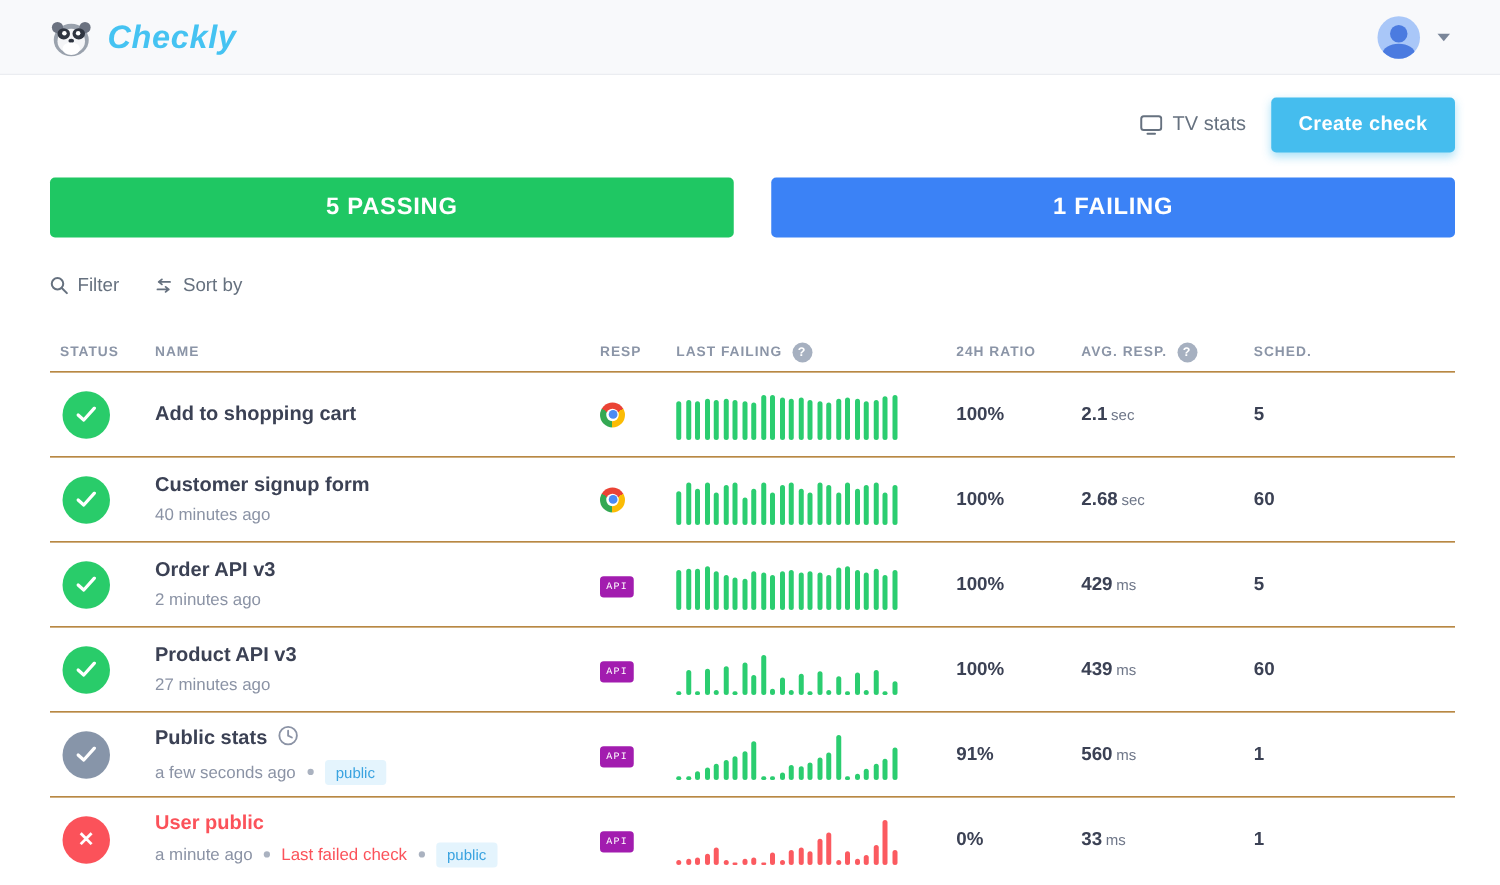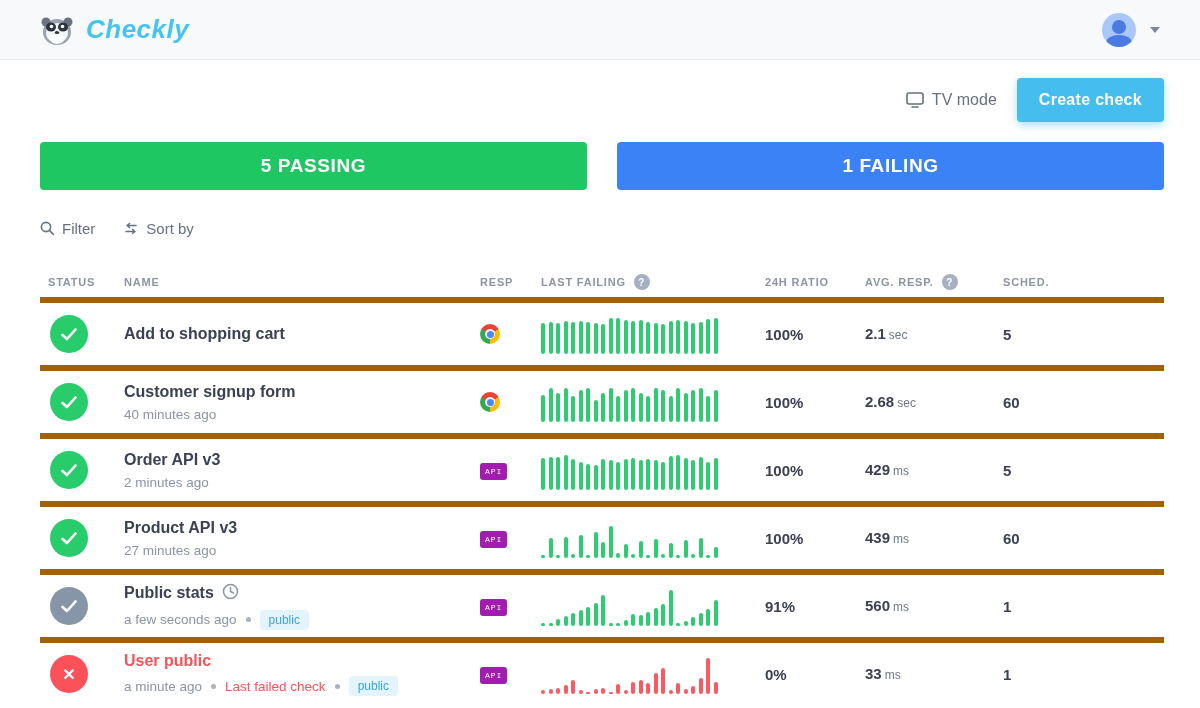--- a/index.html
+++ b/index.html
@@ -37,21 +37,21 @@
   .tool { display:flex; align-items:center; gap:7px; cursor:pointer; }
 
   
   .grid { display:grid; grid-template-columns:84px 356px 61px 224px 100px 138px 1fr; align-items:center; }
   .thead { margin-top:30px; height:30px; font-size:11px; font-weight:bold; color:#8b95a7; letter-spacing:.8px; }
   .thead .th { display:flex; align-items:center; gap:8px; }
   .th-status { padding-left:8px; }
   .help { width:16px; height:16px; border-radius:50%; background:#a6b0c0; color:#fff; font-size:10px;
     font-weight:bold; display:inline-flex; align-items:center; justify-content:center; cursor:pointer; }
 
-  .check-row { height:68px; border-top:6px solid #a16207; cursor:pointer; }
+  .check-row { height:68px; border-top:1px solid #a16207; cursor:pointer; }
   .status-cell { display:flex; justify-content:flex-start; padding-left:10px; }
   .status-circle { width:38px; height:38px; border-radius:50%; display:flex; align-items:center; justify-content:center; }
   .status-circle.passing { background:#29cc6a; }
   .status-circle.muted { background:#8795a9; }
   .status-circle.failing { background:#fb525a; color:#fff; font-size:16px; font-weight:bold; }
 
   .name-cell .name { font-size:16px; font-weight:bold; color:#3b4154; display:flex; align-items:center; gap:8px; }
   .name-cell .name.failing { color:#fb525a; }
   .sub { margin-top:6px; display:flex; align-items:center; gap:9px; font-size:13.5px; color:#8b93a5; }
   .dot { width:5px; height:5px; border-radius:50%; background:#aab2c0; }
@@ -111,21 +111,21 @@
 <div class="content">
 
   <div class="tv-row">
     <div class="tv-mode">
       <span>
         <svg class="icon-svg" width="18" height="16" viewBox="0 0 18 16">
           <rect x="1" y="1" width="16" height="11" rx="2" fill="none" stroke="#66717f" stroke-width="1.6"></rect>
           <line x1="6" y1="15" x2="12" y2="15" stroke="#66717f" stroke-width="1.6" stroke-linecap="round"></line>
         </svg>
       </span>
-      <span>TV mode</span>
+      <span>TV stats</span>
     </div>
     <button class="btn-create">Create check</button>
   </div>
 
   <div class="banners">
     <div class="banner green">5 PASSING</div>
     <div class="banner red">1 FAILING</div>
   </div>
 
   <div class="toolbar">

